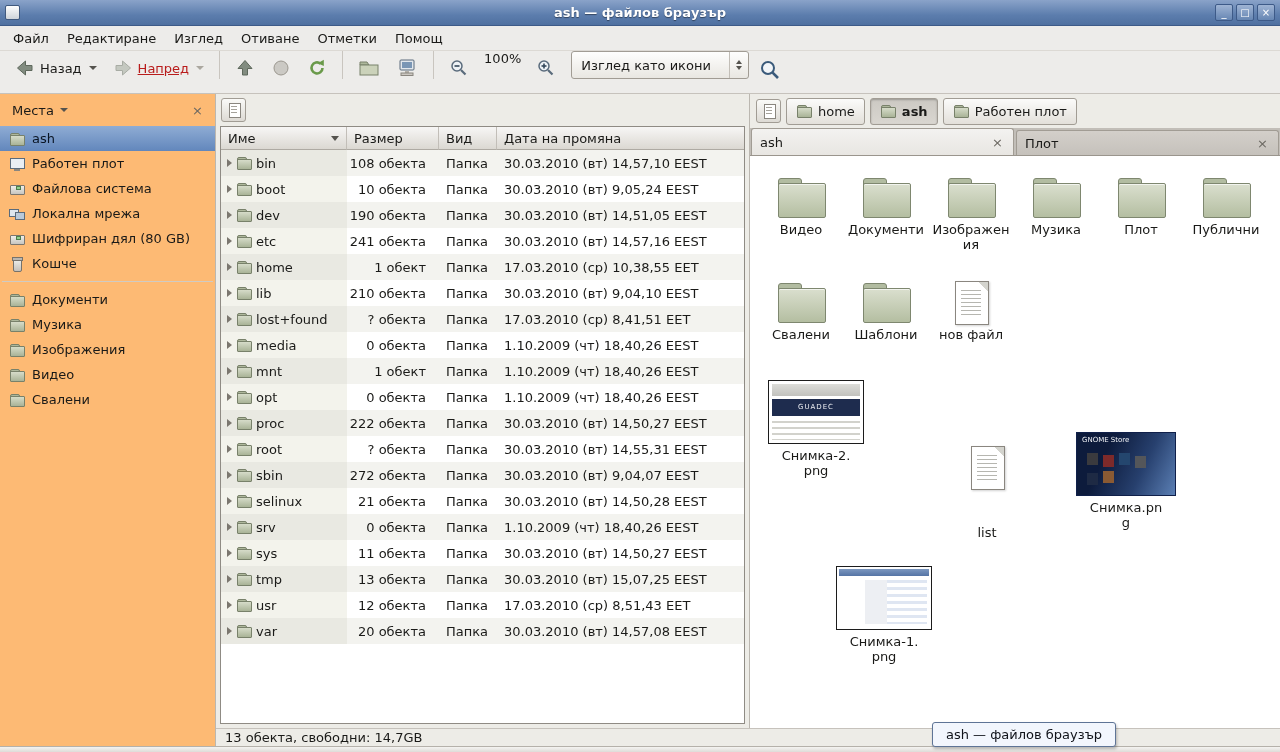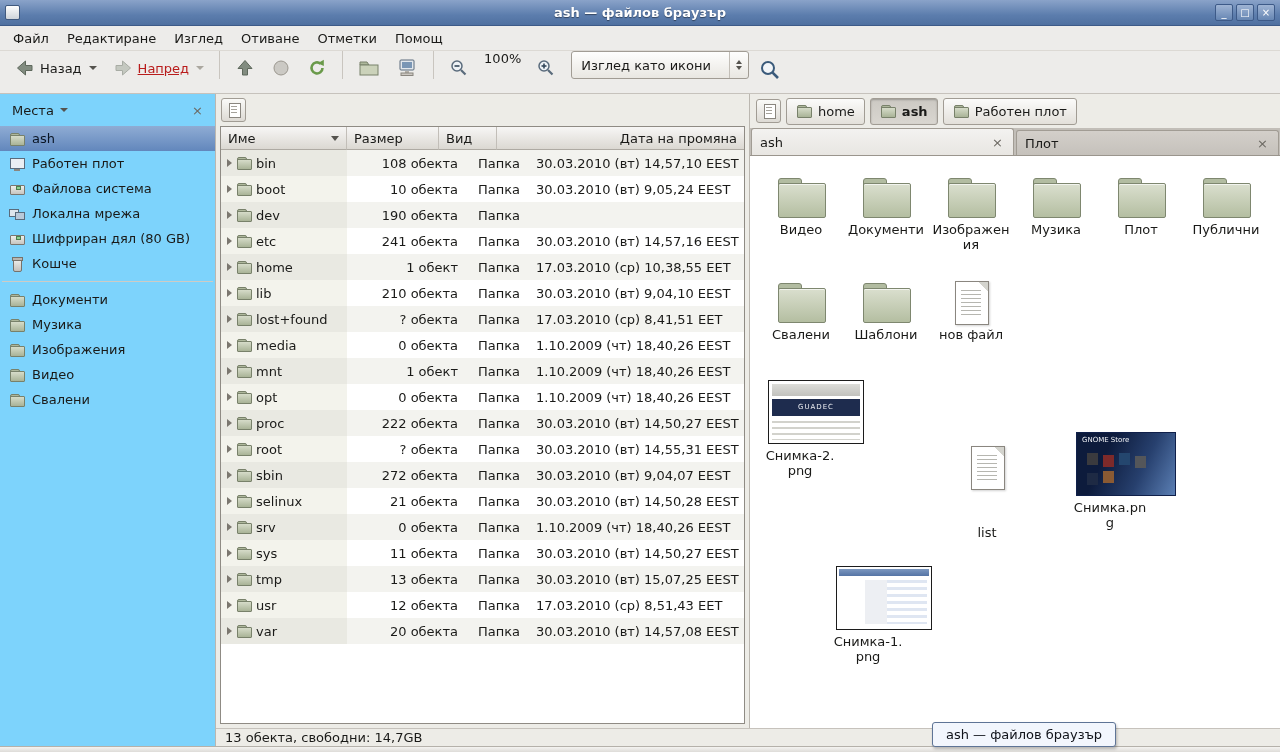--- a/index.html
+++ b/index.html
@@ -27,21 +27,21 @@
   .dd { width:0; height:0; border-left:4px solid transparent; border-right:4px solid transparent; border-top:4px solid #55534E; margin-left:2px; }
   .dd.dis { border-top-color:#ABA79F; }
   .zoom-label { padding:0 6px; }
   .combo { display:flex; align-items:center; height:28px; border:1px solid #A19C94; border-radius:3px; background:linear-gradient(#FEFEFD,#E9E7E2); padding-left:9px; margin-left:6px; min-width:178px; }
   .combo-spin { margin-left:auto; height:100%; border-left:1px solid #C2BEB7; padding:0 6px; display:flex; flex-direction:column; justify-content:center; gap:2px; }
   .spin-up { width:0; height:0; border-left:3.5px solid transparent; border-right:3.5px solid transparent; border-bottom:4px solid #55534E; }
   .spin-down { width:0; height:0; border-left:3.5px solid transparent; border-right:3.5px solid transparent; border-top:4px solid #55534E; }
 
   
   .main { flex:1; display:flex; min-height:0; }
-  .sidebar { width:216px; flex:none; background:#7dd3fc; border-right:1px solid #BBB7B0; display:flex; flex-direction:column; }
+  .sidebar { width:216px; flex:none; background:#fdba74; border-right:1px solid #BBB7B0; display:flex; flex-direction:column; }
   .content { flex:1; display:flex; flex-direction:column; min-width:0; }
   .panes { flex:1; display:flex; min-height:0; }
   .middle { width:534px; flex:none; display:flex; flex-direction:column; background:#EDECE7; border-right:1px solid #BBB7B0; }
   .rightpane { flex:1; display:flex; flex-direction:column; background:#EDECE7; min-width:0; }
 
   
   .sidebar-header { height:32px; display:flex; align-items:center; padding:0 8px; flex:none; }
   .sidebar-title-btn { display:flex; align-items:center; gap:4px; padding:3px 4px; }
   .sidebar-close { margin-left:auto; color:#6B6862; font-size:13px; padding:2px 4px; }
   .place { display:flex; align-items:center; gap:7px; height:25px; padding:0 9px; }
@@ -67,31 +67,31 @@
 
   
   .middle-top { height:32px; flex:none; display:flex; align-items:center; padding:2px 5px; }
   .mini-btn { width:25px; height:24px; border:1px solid #A19C94; border-radius:3px; background:linear-gradient(#FAFAF8,#DDDAD4); display:flex; align-items:center; justify-content:center; }
   .list-wrap { flex:1; margin:0 4px 4px 4px; border:1px solid #8F8B84; background:#fff; display:flex; flex-direction:column; overflow:hidden; }
   .list-header { display:flex; height:23px; flex:none; }
   .col-h { background:linear-gradient(#F7F6F5,#DBD8D2); border-right:1px solid #C2BEB8; border-bottom:1px solid #AEAAA3; display:flex; align-items:center; padding:0 7px; white-space:nowrap; }
   .col-name { width:126px; }
   .col-size { width:92px; }
   .col-type { width:58px; }
-  .col-mod  { flex:1; border-right:none;justify-content:flex-end; }
+  .col-mod  { flex:1; border-right:none; }
   .sort-arrow { margin-left:auto; width:0; height:0; border-left:4px solid transparent; border-right:4px solid transparent; border-top:5px solid #55534E; }
   .rows { flex:1; overflow:hidden; }
   .row { display:flex; height:26px; align-items:stretch; }
   .row:nth-of-type(odd)  { background:#F3F3EF; }
   .row:nth-of-type(even) { background:#FFFFFF; }
   .cell { display:flex; align-items:center; white-space:nowrap; overflow:hidden; }
   .cell-name { width:126px; padding:0 2px 0 4px; gap:4px; }
   .row:nth-of-type(odd)  .cell-name { background:#E9E9E2; }
   .row:nth-of-type(even) .cell-name { background:#F3F3EC; }
-  .cell-size { width:92px; justify-content:flex-end; padding-right:13px;margin-left:32px; }
+  .cell-size { width:92px; justify-content:flex-end; padding-right:13px; }
   .cell-type { width:58px; padding-left:7px; }
   .cell-mod  { flex:1; padding-left:7px; }
   .expander { width:0; height:0; border-top:4px solid transparent; border-bottom:4px solid transparent; border-left:5px solid #7B776F; flex:none; margin-left:2px; }
 
   
   .pathbar { height:34px; flex:none; display:flex; align-items:center; gap:5px; padding:3px 6px; }
   .crumb { display:flex; align-items:center; gap:6px; height:27px; padding:0 9px; border:1px solid #A19C94; border-radius:3px; background:linear-gradient(#FBFBFA,#E3E0DA); }
   .crumb.active { background:linear-gradient(#CCC9C3,#D9D6D0); box-shadow:inset 0 1px 2px rgba(0,0,0,.25); font-weight:bold; }
   .crumbs { display:flex; gap:5px; }
 
@@ -106,21 +106,21 @@
   .icon-item { width:82px; flex:none; display:flex; flex-direction:column; align-items:center; }
   .icon-label { display:block; text-align:center; line-height:1.15; max-width:80px; overflow-wrap:break-word; }
 
   .bigicon { display:block; width:52px; height:42px; position:relative; margin:0 auto 5px; flex:none; }
   .ic-bigfolder::before { content:""; position:absolute; left:3px; top:2px; width:22px; height:9px; background:#B2BCA1; border:1px solid #7E876F; border-radius:3px 3px 0 0; }
   .ic-bigfolder::after { content:""; position:absolute; left:3px; top:7px; width:46px; height:33px; background:linear-gradient(#DADFCE,#B4BEA1); border:1px solid #7E876F; border-radius:2px; box-shadow:inset 0 1px 0 rgba(255,255,255,.65); }
   .ic-bigdoc::before { content:""; position:absolute; left:10px; top:0; width:32px; height:42px; background:linear-gradient(225deg,#D4D4CE 0 7px,#FFFFFF 7px); border:1px solid #8A867F; box-shadow:1px 1px 2px rgba(0,0,0,.18); }
   .ic-bigdoc::after { content:""; position:absolute; left:16px; top:9px; width:20px; height:25px; background:repeating-linear-gradient(#B6B6B0 0 1px, transparent 1px 4px); }
 
   
-  .scatter { position:absolute; display:flex; flex-direction:column; }
+  .scatter { position:absolute; display:flex; flex-direction:column; align-items:center; }
   .file-snimka2 { left:14px; top:224px; width:104px; }
   .file-list    { left:206px; top:290px; width:62px;gap:33px; }
   .file-snimka  { left:320px; top:276px; width:112px; }
   .file-snimka1 { left:82px;  top:410px; width:104px; }
   .file-snimka2 .icon-label, .file-snimka1 .icon-label { max-width:72px; }
 
   .thumb { display:block; position:relative; border:1px solid #1c1c1c; background:#fff; margin:0 auto 5px; flex:none; }
   .thumb-web { width:96px; height:64px; }
   .thumb-web::before { content:""; position:absolute; left:3px; right:3px; top:3px; height:12px; background:linear-gradient(#DCDCD8,#C2C2BE); }
   .thumb-web::after { content:""; position:absolute; left:3px; right:3px; top:40px; bottom:3px; background:repeating-linear-gradient(#D2D2CC 0 2px, #fff 2px 6px); }
@@ -372,20 +372,21 @@
                 </div>
 
                 <div class="row">
                   <div class="cell cell-name">
                     <span class="expander"></span>
                     <span class="mi ic-folder"></span>
                     <span>dev</span>
                   </div>
                   <div class="cell cell-size">190 обекта</div>
                   <div class="cell cell-type">Папка</div>
+                  <div class="cell cell-mod">30.03.2010 (вт) 14,51,05 EEST</div>
                 </div>
 
                 <div class="row">
                   <div class="cell cell-name">
                     <span class="expander"></span>
                     <span class="mi ic-folder"></span>
                     <span>etc</span>
                   </div>
                   <div class="cell cell-size">241 обекта</div>
                   <div class="cell cell-type">Папка</div>

